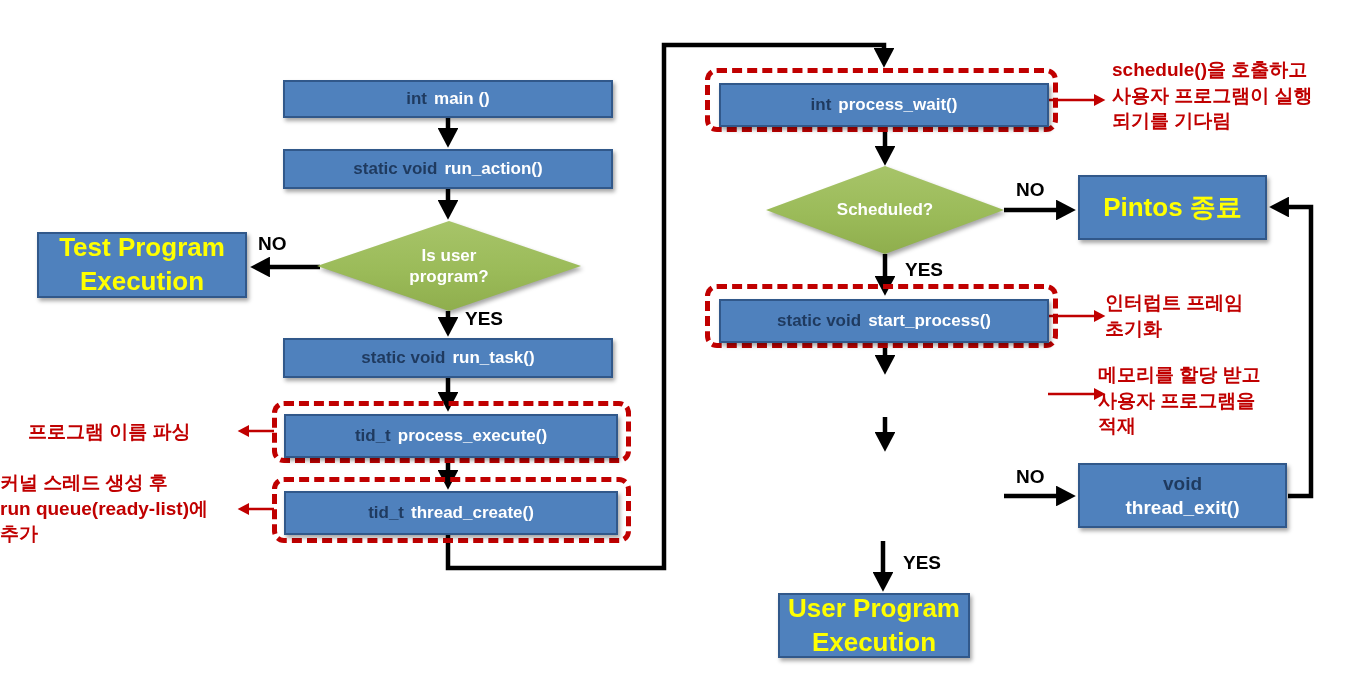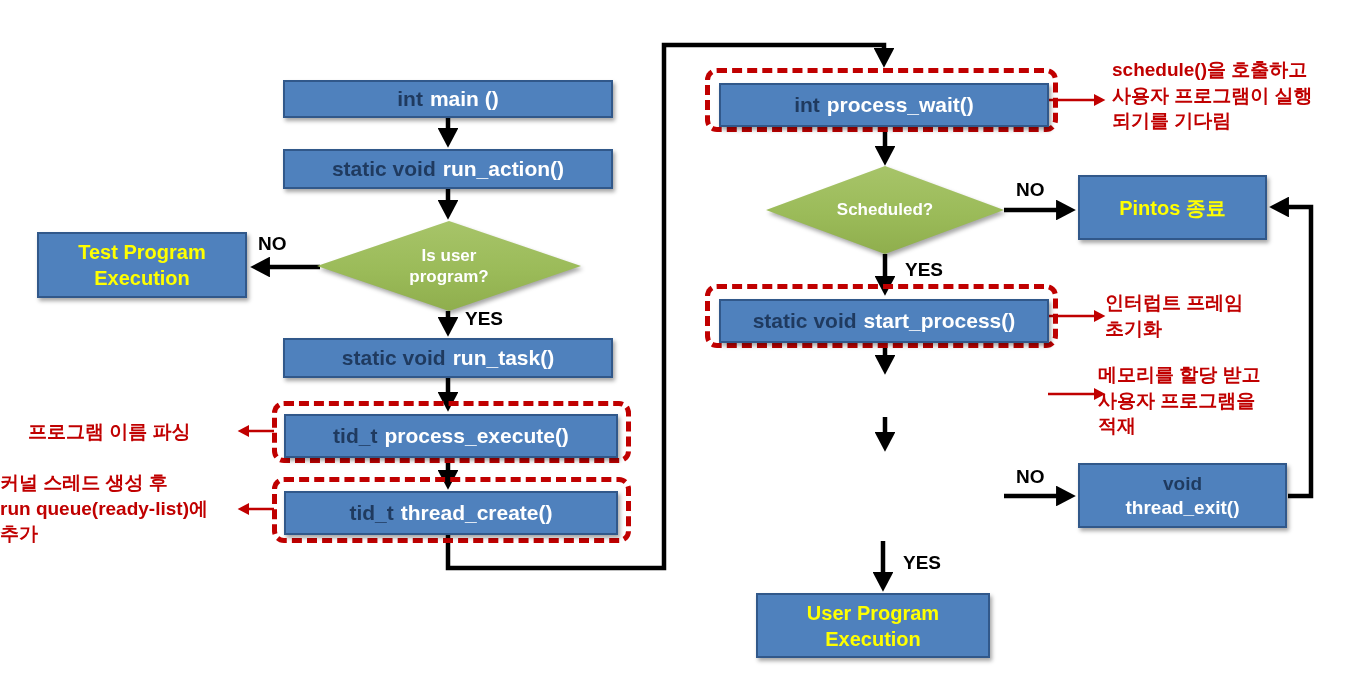--- a/index.html
+++ b/index.html
@@ -5,25 +5,25 @@
   html,body{margin:0;padding:0;background:#ffffff;}
   .stage{position:relative;width:1349px;height:678px;background:#ffffff;overflow:hidden;
          font-family:"Liberation Sans", sans-serif;}
   .wires{position:absolute;left:0;top:0;z-index:1;}
   .wires .k{stroke:var(--arrow_black,#000);stroke-width:4.5;fill:none;}
   .wires .r{stroke:var(--annotation_red,#C00000);stroke-width:2.6;fill:none;}
   .node{position:absolute;z-index:2;box-sizing:border-box;}
   .fbox{background:var(--box_fill,#4F81BD);border:2px solid var(--box_border,#31588A);
         box-shadow:2px 3px 4px rgba(0,0,0,.35);
         display:flex;align-items:center;justify-content:center;gap:7px;
-        font-weight:bold;font-size:21px;text-align:center;}
+        font-weight:bold;font-size:17px;text-align:center;}
   .pfx{color:var(--dark_label,#1F3A5F);}
   .fn{color:var(--white_text,#FFFFFF);text-align:center;}
   .stacked{flex-direction:column;gap:0;line-height:1.25;font-size:19px;}
-  .yellowtext{color:var(--yellow_text,#FFFF00);font-size:20px;line-height:1.3;white-space:pre-line;}
+  .yellowtext{color:var(--yellow_text,#FFFF00);font-size:26px;line-height:1.3;white-space:pre-line;}
   .dashedwrap{position:absolute;z-index:2;box-sizing:border-box;
               border:5px dashed var(--dashed_red,#C00000);border-radius:12px;}
   .dashedwrap .fbox{position:absolute;}
   .dwrap{position:absolute;z-index:2;filter:drop-shadow(2px 3px 2px rgba(0,0,0,.35));}
   .diamond{width:100%;height:100%;
            background:linear-gradient(180deg,#a7c469 0%,var(--diamond_fill,#9BBB59) 55%,#8fae4d 100%);
            clip-path:polygon(50% 0,100% 50%,50% 100%,0 50%);
            display:flex;align-items:center;justify-content:center;}
   .dlabel{color:#fff;font-weight:bold;font-size:17px;text-align:center;white-space:pre-line;line-height:1.25;}
   .elabel{position:absolute;z-index:3;font-weight:700;font-size:19px;color:#000;}
@@ -132,21 +132,21 @@
     </div>
   </div>
 
 
 
   <div class="node fbox stacked" style="left:1078px;top:463px;width:209px;height:65px">
     <span class="pfx">void</span>
     <span class="fn">thread_exit()</span>
   </div>
 
-  <div class="node fbox yellowtext" style="left:756px;top:593px;width:234px;height:65px">
+  <div class="node fbox yellowtext" style="left:778px;top:593px;width:192px;height:65px">
     <span>User Program
 Execution</span>
   </div>
 
   <div class="elabel" style="left:258px;top:233px">NO</div>
   <div class="elabel" style="left:465px;top:308px">YES</div>
   <div class="elabel" style="left:1016px;top:179px">NO</div>
   <div class="elabel" style="left:905px;top:259px">YES</div>
   <div class="elabel" style="left:1016px;top:466px">NO</div>
   <div class="elabel" style="left:903px;top:552px">YES</div>

